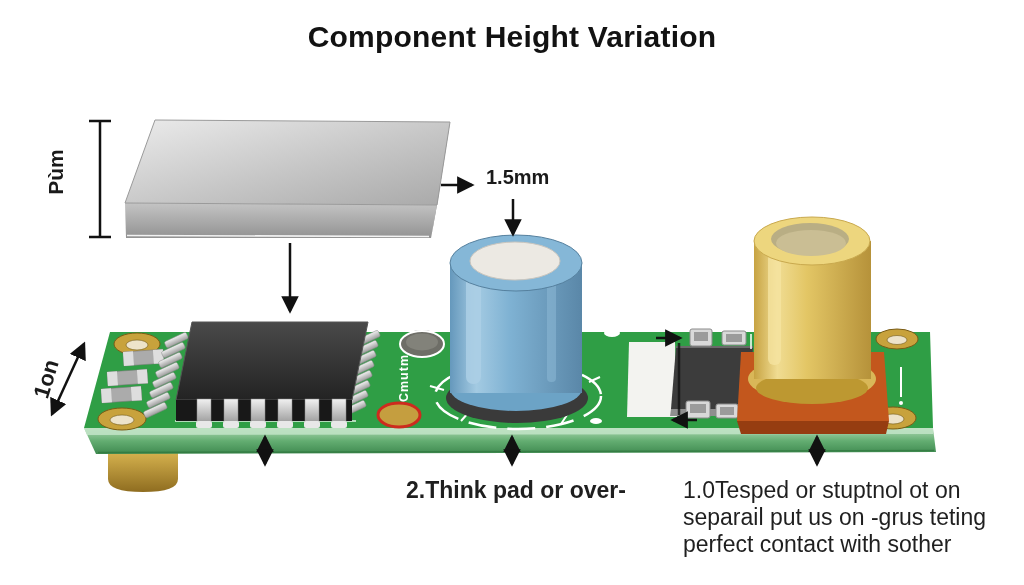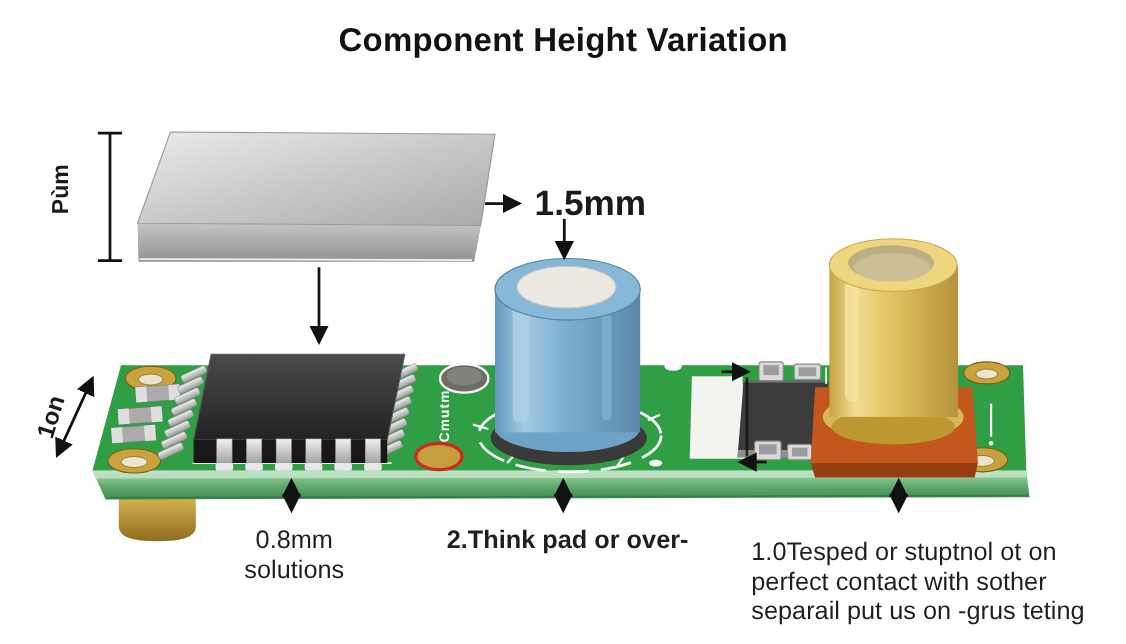--- a/index.html
+++ b/index.html
@@ -6,27 +6,27 @@
   #stage{position:relative;width:1024px;height:585px;background:var(--background,#fff);
          font-family:"Liberation Sans",sans-serif;overflow:hidden;}
   #stage svg{position:absolute;left:0;top:0;}
   .lbl{position:absolute;color:var(--annotation-text,#1a1a1a);}
   #title{left:0;top:20px;width:1024px;text-align:center;font-size:30px;font-weight:700;
          color:var(--title-text,#121212);letter-spacing:.2px;}
   #plateHeightLbl{left:44px;top:214px;width:84px;text-align:center;font-size:21px;font-weight:600;
          transform:rotate(-90deg);transform-origin:0 0;}
   #boardHeightLbl{left:26px;top:402px;width:56px;text-align:center;font-size:22px;font-weight:700;
          transform:rotate(-73deg);transform-origin:0 0;}
-  #gapLbl{left:486px;top:166px;font-size:32px;font-weight:700;}
+  #gapLbl{left:486px;top:166px;font-size:20px;font-weight:700;}
   #silkLbl{left:397px;top:410px;width:64px;text-align:center;font-size:12.5px;font-weight:700;
          color:var(--silkscreen-white,#fff);letter-spacing:1px;transform:rotate(-90deg);transform-origin:0 0;}
   .caption{position:absolute;top:477px;font-size:23px;line-height:27px;color:var(--caption-text,#1f1f1f);}
   #capIC{left:185px;width:165px;text-align:center;}
   #capCap{left:380px;width:272px;text-align:center;font-weight:bold;}
-  #capRight{left:683px;width:305px;text-align:left;margin-top:11px;}
+  #capRight{left:683px;width:305px;text-align:left;}
   .pcbTop{fill:var(--pcb-top,#2f9e45);}
   .goldFill{fill:var(--gold,#c8a23c);stroke:#7a5c16;stroke-width:1;}
   .holeInner{fill:#efe7d2;stroke:#6b5414;stroke-width:.6;opacity:.95;}
   .silk{stroke:var(--silkscreen-white,#fff);fill:none;}
   .ink{stroke:var(--annotation-ink,#111);fill:none;stroke-width:2.5;}
   .inkFill{fill:var(--annotation-ink,#111);}
   .padOrange{fill:var(--pad-orange,#c3571d);}
   .redRing{stroke:var(--pad-ring-red,#cd2b1e);stroke-width:3;}
 </style>
 </head>
@@ -253,25 +253,21 @@
     </g>
   </g>
 </svg>
 
 <div id="title" class="lbl">Component Height Variation</div>
 <div id="plateHeightLbl" class="lbl">Pùm</div>
 <div id="boardHeightLbl" class="lbl">1on</div>
 <div id="gapLbl" class="lbl">1.5mm</div>
 <div id="silkLbl" class="lbl">Cmutm</div>
 
-<div id="capIC" class="caption">
-  <div>0.8mm</div>
-  <div>solutions</div>
-</div>
 <div id="capCap" class="caption">
   <div>2.Think pad or over-</div>
 </div>
 <div id="capRight" class="caption">
   <div>1.0Tesped or stuptnol ot on</div>
+  <div>separail put us on -grus teting</div>
   <div>perfect contact with sother</div>
-  <div>separail put us on -grus teting</div>
 </div>
 </div>
 
 </body></html>

